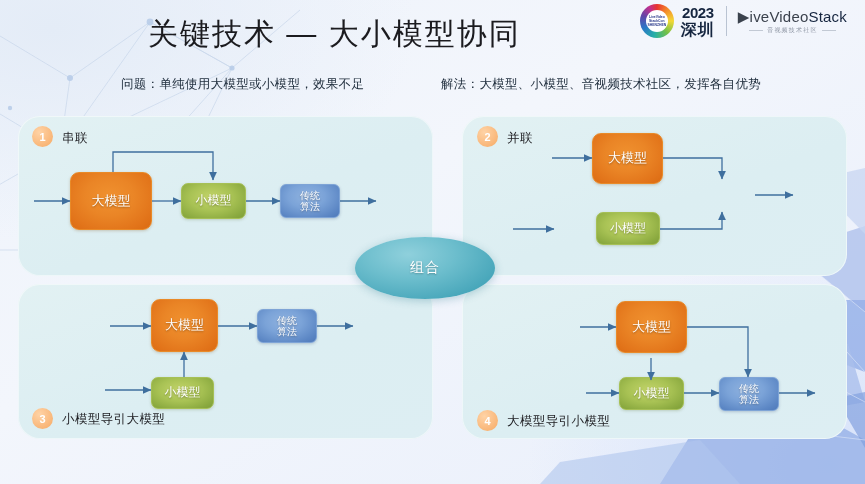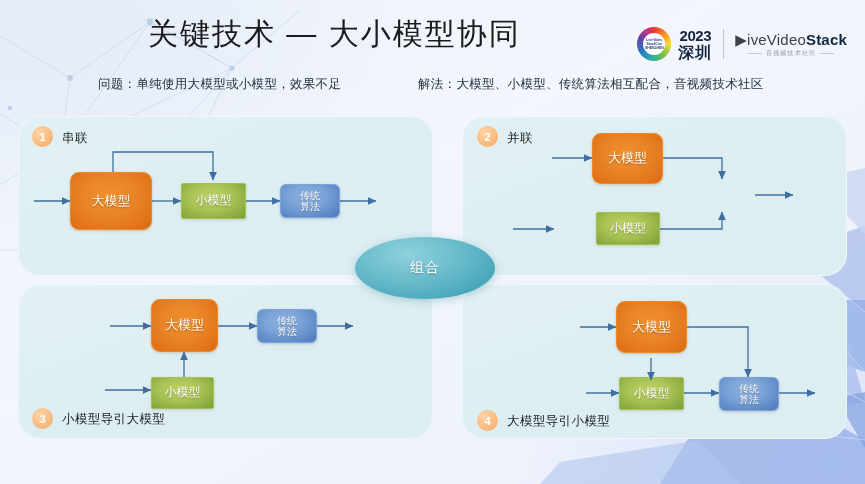--- a/index.html
+++ b/index.html
@@ -20,40 +20,41 @@
 
   
   .title{
     position:absolute;left:148px;top:14px;
     font-size:30px;letter-spacing:2px;color:#1b1b1f;font-weight:500;
     white-space:nowrap;
   }
   .sub{
     position:absolute;top:76px;font-size:12.5px;color:#22303f;white-space:nowrap;
     letter-spacing:.3px;
+    margin-left:23px;
   }
   .sub-l{left:98px;}
   .sub-r{left:418px;}
 
   
-  .brand{position:absolute;right:18px;top:24px;display:flex;align-items:center;height:40px;}
+  .brand{position:absolute;right:18px;top:1px;display:flex;align-items:center;height:40px;}
   .ring{width:34px;height:34px;border-radius:50%;position:relative;
     background:conic-gradient(#e8352e 0deg,#f4902a 45deg,#f3d836 90deg,#72c049 140deg,
       #27b0a6 190deg,#2a79c7 240deg,#5f45a8 290deg,#c0308f 330deg,#e8352e 360deg);
     flex:none;}
   .ring::after{content:"";position:absolute;inset:6px;border-radius:50%;background:#ffffff;}
   .ring-txt{position:absolute;inset:0;display:flex;flex-direction:column;align-items:center;
     justify-content:center;font-size:3.4px;line-height:1.25;color:#2b3a8a;font-weight:700;z-index:2;}
   .yr{margin-left:7px;display:flex;flex-direction:column;align-items:center;line-height:1;}
   .yr-num{font-size:15px;font-weight:700;color:#15253f;letter-spacing:-.4px;}
   .yr-city{font-size:16px;font-weight:700;color:#15253f;margin-top:2px;letter-spacing:1px;}
   .vdiv{width:1px;height:30px;background:#b9c3d2;margin:0 11px;}
   .lvs{display:flex;flex-direction:column;align-items:center;line-height:1;}
   .lvs-main{font-size:15px;color:#3b424d;letter-spacing:.2px;white-space:nowrap;}
-  .lvs-main b{color:#15253f;font-weight:700;}
+  .lvs-main b{color:#15253f;font-weight:400;}
   .lvs-sub{margin-top:3px;font-size:6px;color:#8b93a1;letter-spacing:1.2px;display:flex;
     align-items:center;gap:4px;white-space:nowrap;}
   .lvs-sub i{display:block;width:14px;height:1px;background:#c2c9d4;}
 
   
   .panel{position:absolute;border-radius:22px;
     background:linear-gradient(160deg,#e2f1f3 0%,#dceef2 55%,#ddeef3 100%);
     box-shadow:0 0 0 1px rgba(255,255,255,.5) inset;}
   #p1{left:18px;top:116px;width:415px;height:160px;}
   #p2{left:462px;top:116px;width:385px;height:160px;}
@@ -67,21 +68,21 @@
   .plabel{position:absolute;font-size:12.5px;color:#1d1d21;white-space:nowrap;letter-spacing:.4px;}
 
   
   .node{position:absolute;display:flex;align-items:center;justify-content:center;
     text-align:center;color:#fff;line-height:1.12;
     text-shadow:0 1px 2px rgba(0,0,0,.35);font-weight:500;box-sizing:border-box;}
   .n-big{border-radius:9px;
     background:radial-gradient(ellipse at 48% 42%,#f0912f 0%,#ea8526 42%,#e2741a 78%,#da6a12 100%);
     border:1px solid #e98a28;font-size:13px;
     box-shadow:0 1px 3px rgba(120,70,10,.25);}
-  .n-small{border-radius:2px;
+  .n-small{border-radius:7px;
     background:radial-gradient(ellipse at 46% 40%,#c3d46a 0%,#a8c254 45%,#8aa93f 82%,#7d9e36 100%);
     border:1px solid #a6c056;font-size:12px;
     box-shadow:0 1px 3px rgba(70,90,20,.22);}
   .n-trad{border-radius:6px;
     background:radial-gradient(ellipse at 44% 36%,#8fb2df 0%,#7ba3d8 40%,#5b86c4 80%,#4f79b9 100%);
     border:1px solid #7ea4d6;font-size:10px;
     box-shadow:0 1px 3px rgba(30,55,100,.24);}
   .n-fuse{border-radius:7px;
     background:radial-gradient(ellipse at 45% 36%,#b59ac9 0%,#a188bd 42%,#8a6fab 82%,#7e63a1 100%);
     border:1px solid #a58cc2;font-size:12.5px;
@@ -133,21 +134,21 @@
       <polygon points="812,180 865,168 865,234" fill="#c6d4f2" opacity="0.75"></polygon>
       <polygon points="836,398 865,392 865,448" fill="#7e9ddd" opacity="0.7"></polygon>
     </g>
     <g stroke="#dbe4f7" stroke-width="0.7" fill="none" opacity="0.9">
       <path d="M790 250 L865 312 M800 300 L865 372 M770 352 L865 402 M700 420 L865 440"></path>
     </g>
   </svg>
 
   <div class="title">关键技术 — 大小模型协同</div>
   <div class="sub sub-l">问题：单纯使用大模型或小模型，效果不足</div>
-  <div class="sub sub-r">解法：大模型、小模型、传统算法相互配合，音视频技术社区</div>
+  <div class="sub sub-r">解法：大模型、小模型、音视频技术社区，发挥各自优势</div>
 
   <div class="brand">
     <div class="ring">
       <div class="ring-txt">
         <span>LiveVideo</span>
         <span>StackCon</span>
         <span>SHENZHEN</span>
       </div>
     </div>
     <div class="yr">

